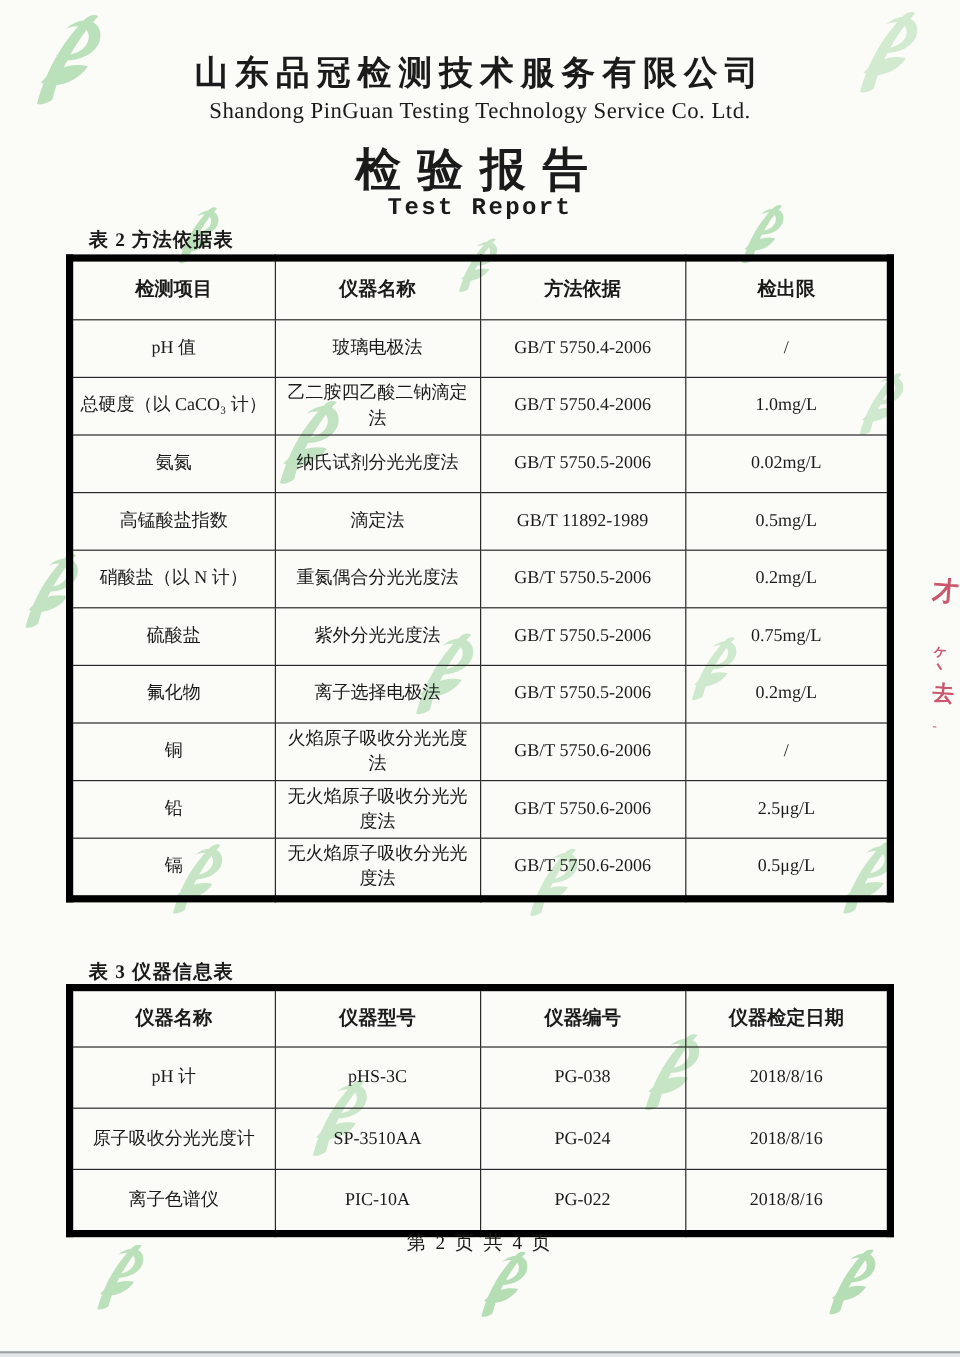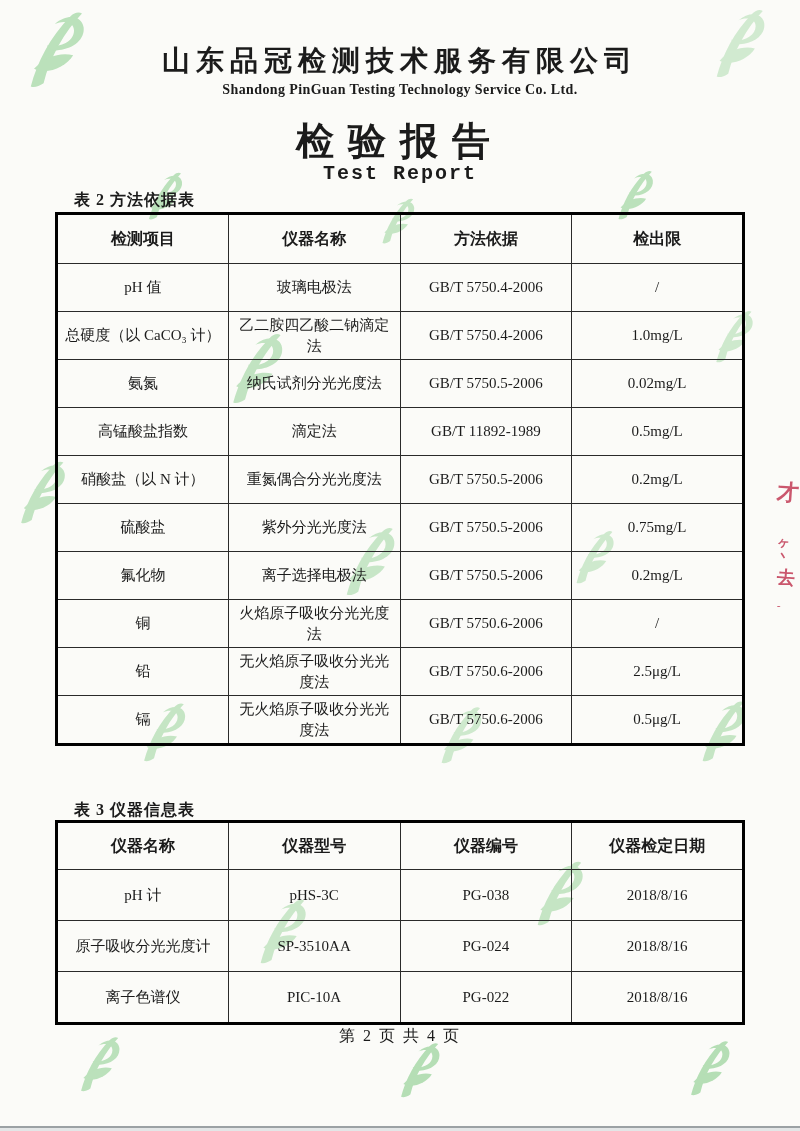--- a/index.html
+++ b/index.html
@@ -8,28 +8,28 @@
     background:#fbfbf8;
     font-family:"Liberation Serif","DejaVu Serif",serif;
     color:#1b1b1b;
   }
   .wm {
     position:absolute; pointer-events:none;
   }
   .wm svg { display:block; width:100%; height:100%; }
   .hdr { position:absolute; left:0; width:100%; text-align:center; white-space:nowrap; }
   .company-cn { top:42px; font-size:28px; font-weight:bold; letter-spacing:6px; }
-  .company-en { top:82px; font-size:14px; font-weight:bold; letter-spacing:0.4px; }
+  .company-en { top:82px; font-size:19px; font-weight:normal; letter-spacing:0.4px; }
   .title-cn  { top:116px; font-size:38px; font-weight:bold; letter-spacing:14px; }
   .title-en  { top:162px; font-family:"Liberation Mono","DejaVu Sans Mono",monospace; font-size:20px; font-weight:bold; letter-spacing:2px; }
   .tbl-label { position:absolute; left:74px; font-size:16px; font-weight:bold; letter-spacing:1px; }
   table.rpt {
     position:absolute; left:55px; width:690px;
     border-collapse:collapse; table-layout:fixed;
-    border:3px solid #000000;
+    border:6px solid #000000;
     background:transparent;
   }
   .rpt th, .rpt td {
     border:1.6px solid #2a2a2a; text-align:center; vertical-align:middle;
     padding:2px 3px; line-height:1.35; overflow:hidden;
   }
   .rpt th { height:44px; font-size:16px; font-weight:bold; }
   #method-table td { height:43px; font-size:15px; }
   #instrument-table th { height:42px;text-align:center; }
   #instrument-table td { height:46px; font-size:15px; }

